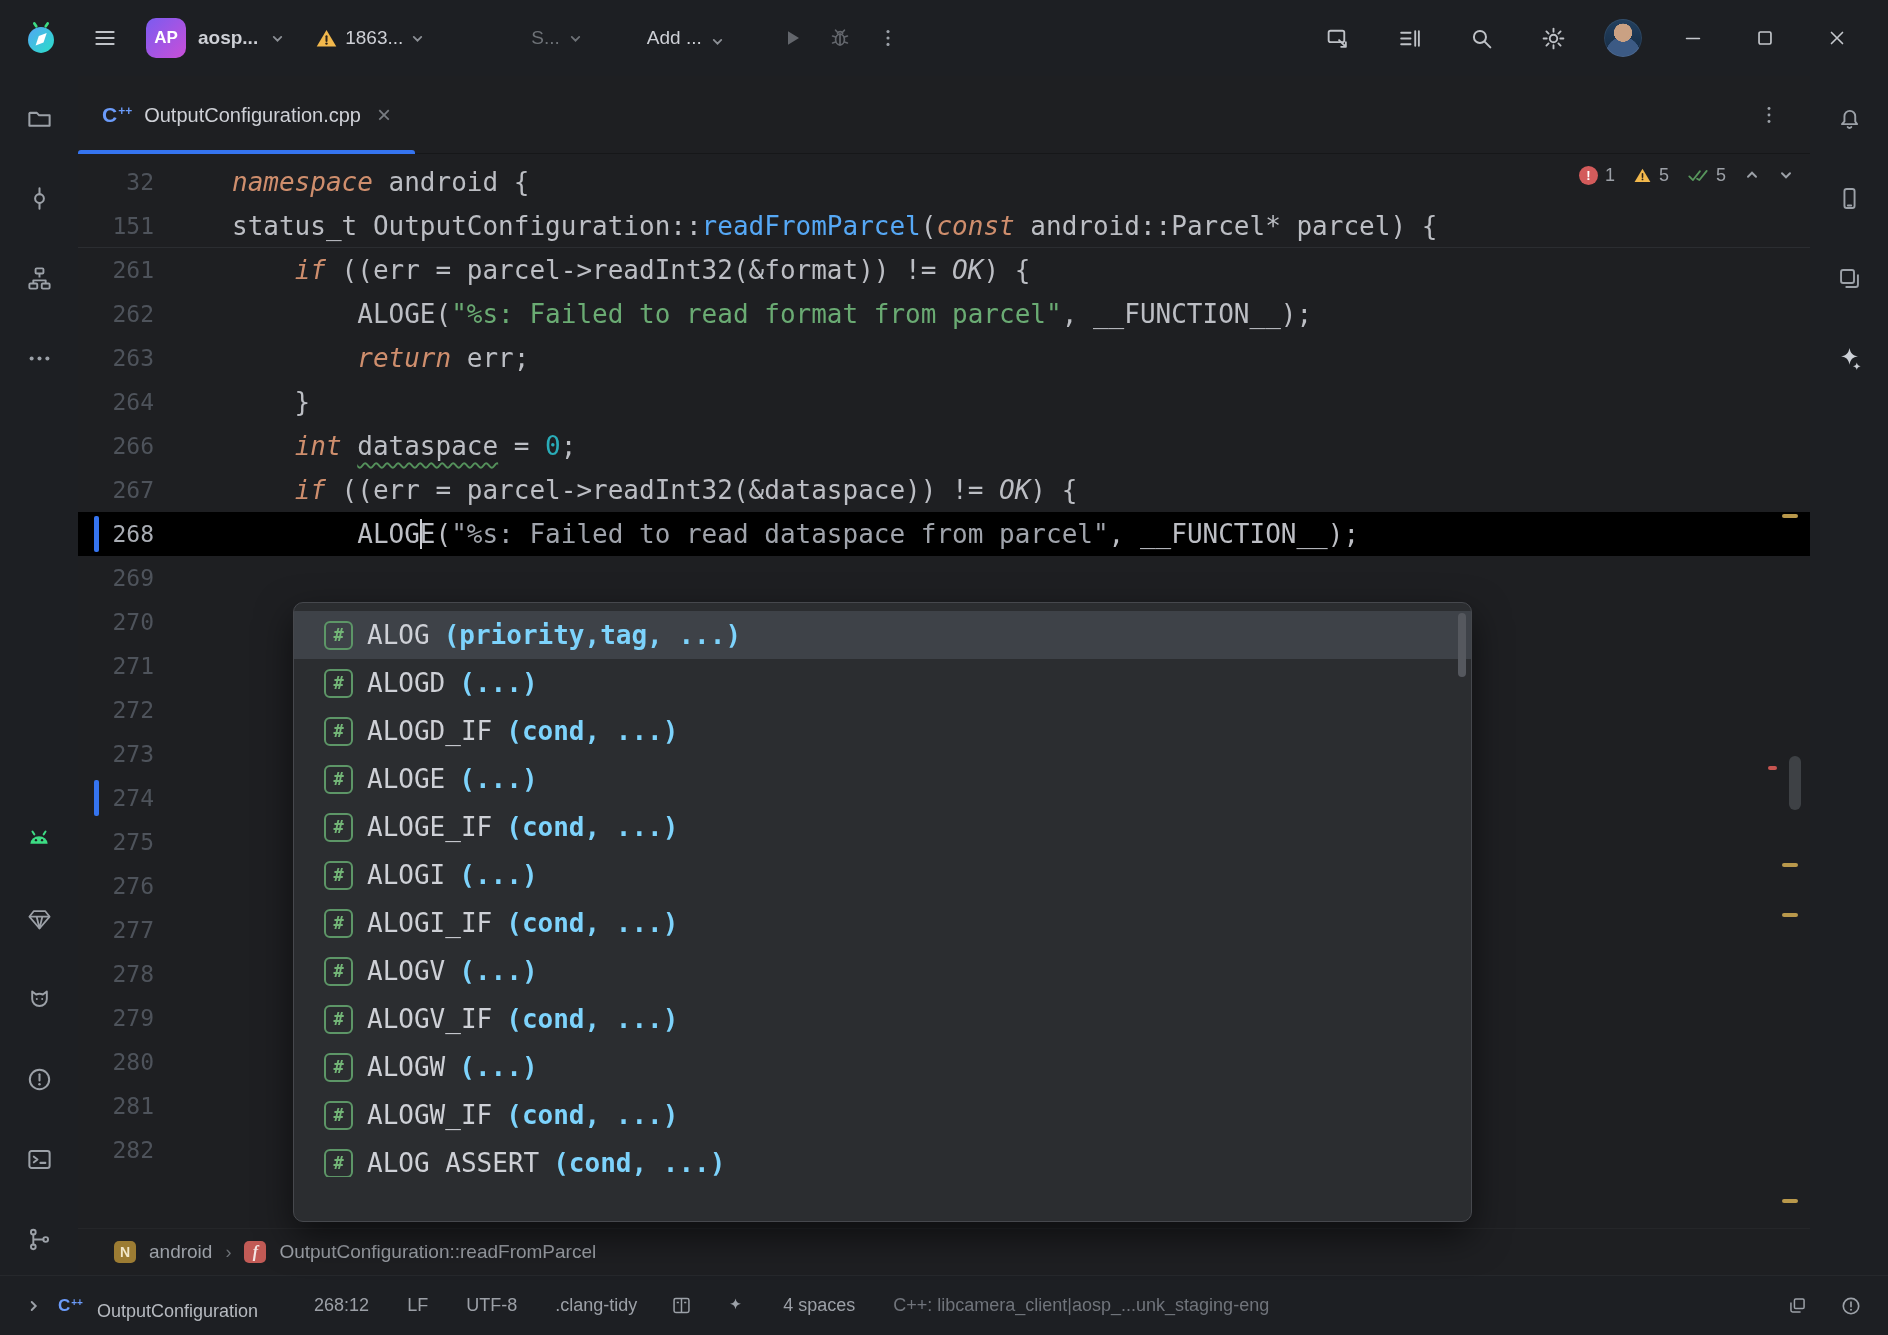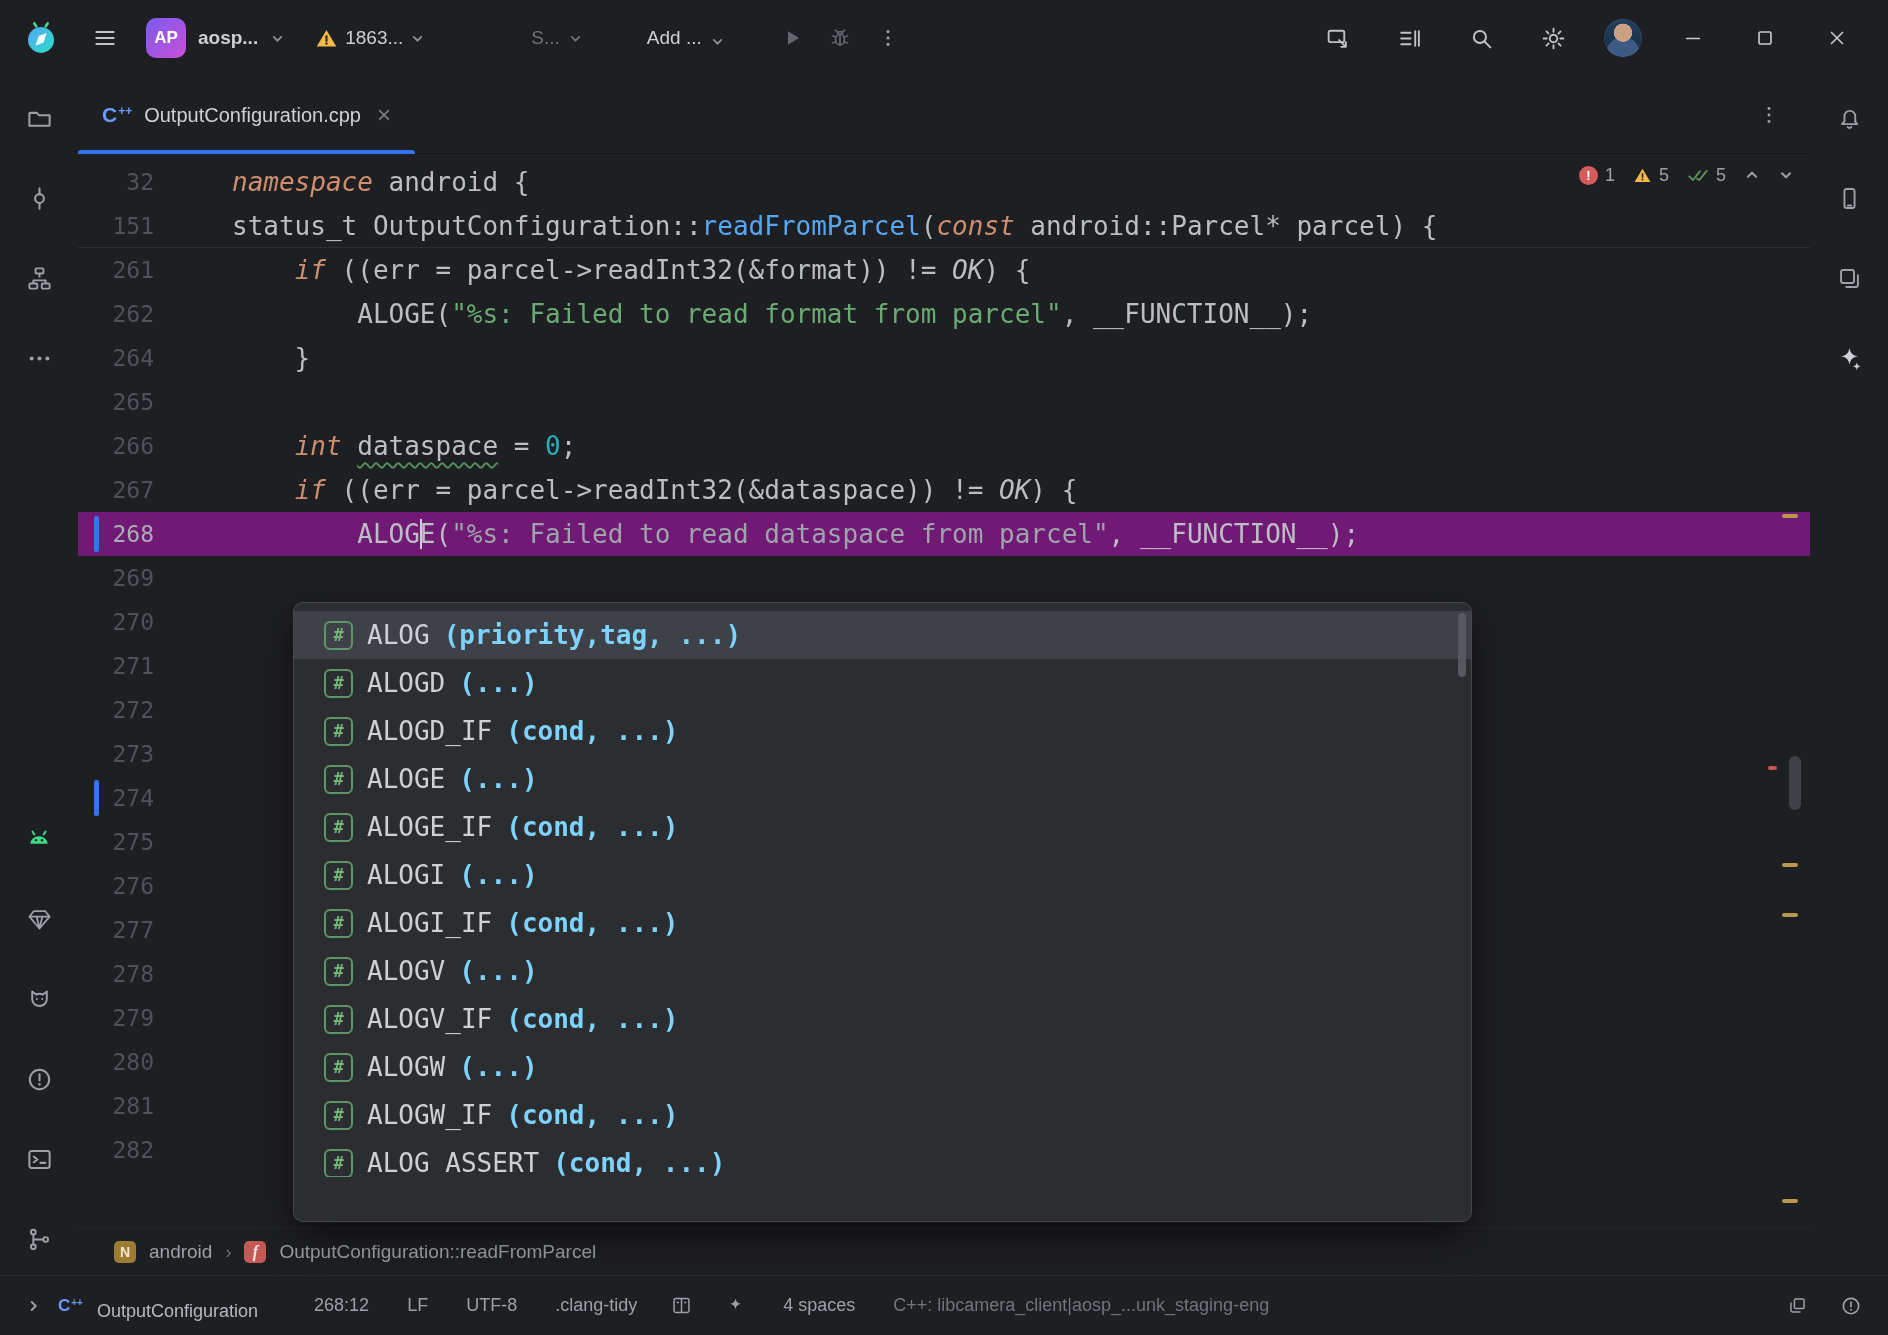--- a/index.html
+++ b/index.html
@@ -46,21 +46,21 @@
   .tab-kebab{margin-left:auto;padding-right:30px;}
   .cpp-ico{display:inline-flex;align-items:baseline;font-family:"Liberation Sans",sans-serif;}
   .cpp-ico b{color:#6b9bfa;font-size:21px;font-weight:700;}
   .cpp-ico i{color:#6b9bfa;font-size:12px;font-style:normal;font-weight:700;margin-left:1px;position:relative;top:-7px;}
   .cpp-ico.sm b{font-size:17px;} .cpp-ico.sm i{font-size:10px;top:-5px;}
 
   
   .editor{position:absolute;top:154px;left:78px;right:78px;bottom:107px;background:#1e1f22;
     overflow:hidden;padding-top:6px;box-sizing:border-box;}
   .row{position:relative;display:flex;height:44px;line-height:44px;}
-  .row.caret-line{background:#701a75;}
+  .row.caret-line{background:#000000;}
   .row.sep{box-shadow:inset 0 -1px 0 #2b2d31;}
   .gut{flex:none;width:76px;text-align:right;font-family:"DejaVu Sans Mono",monospace;font-size:23px;color:#4e535b;}
   .gut.cur{color:#a9adb4;}
   .code{flex:1;margin:0;padding-left:78px;font-family:"DejaVu Sans Mono",monospace;font-size:26px;
     line-height:44px;white-space:pre;position:relative;}
   .vcsbar{position:absolute;left:16px;top:4px;width:5px;height:36px;border-radius:2px;background:#3574f0;}
   .caret{position:absolute;left:calc(78px + 12ch);top:7px;width:2px;height:30px;background:#ced0d6;}
   .d{color:#bcbec4;} .kw{color:#cf8e6d;font-style:italic;} .str{color:#6aab73;} .num{color:#2aacb8;}
   .fn{color:#56a8f5;} .it{color:#bcbec4;font-style:italic;} .mut{color:#9fa3ab;}
   .typo{text-decoration:underline;text-decoration-style:wavy;text-decoration-color:#54915b;
@@ -406,26 +406,26 @@
         </div>
         <div class="row">
           <div class="gut">261</div>
           <pre class="code"><span class="d">    </span><span class="kw">if</span><span class="d"> ((err = parcel-&gt;readInt32(&amp;format)) != </span><span class="it">OK</span><span class="d">) {</span></pre>
         </div>
         <div class="row">
           <div class="gut">262</div>
           <pre class="code"><span class="d">        ALOGE(</span><span class="str">"%s: Failed to read format from parcel"</span><span class="d">, __FUNCTION__);</span></pre>
         </div>
         <div class="row">
+          <div class="gut">263</div>
+          <pre class="code"><span class="d">        </span><span class="kw">return</span><span class="d"> err;</span></pre>
+        </div>
+        <div class="row">
           <div class="gut">264</div>
           <pre class="code"><span class="d">    }</span></pre>
-        </div>
-        <div class="row">
-          <div class="gut">265</div>
-          <pre class="code"></pre>
         </div>
         <div class="row">
           <div class="gut">266</div>
           <pre class="code"><span class="d">    </span><span class="kw">int</span><span class="d"> </span><span class="typo">dataspace</span><span class="d"> = </span><span class="num">0</span><span class="d">;</span></pre>
         </div>
         <div class="row">
           <div class="gut">267</div>
           <pre class="code"><span class="d">    </span><span class="kw">if</span><span class="d"> ((err = parcel-&gt;readInt32(&amp;dataspace)) != </span><span class="it">OK</span><span class="d">) {</span></pre>
         </div>
         <div class="row caret-line">

